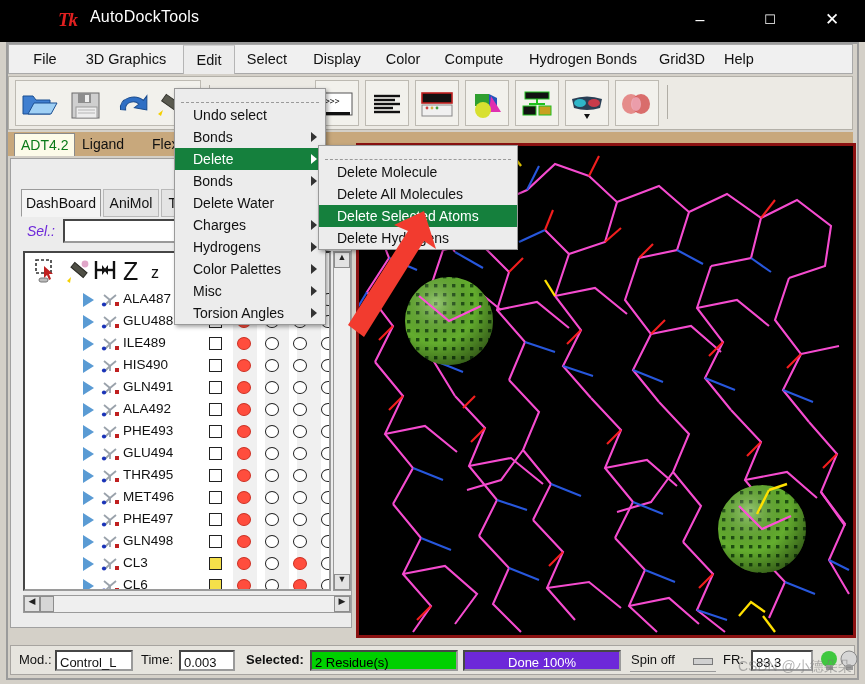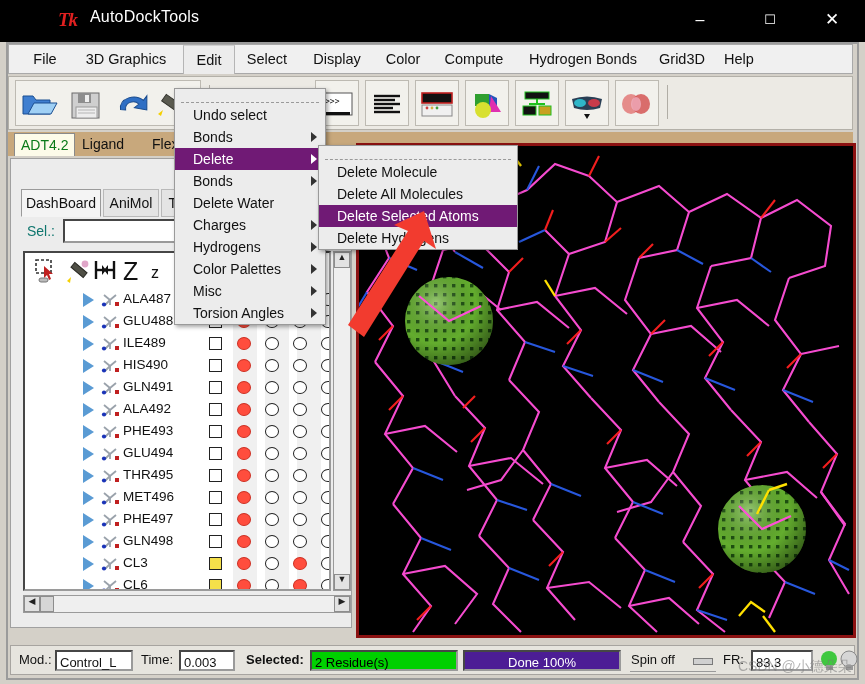--- a/index.html
+++ b/index.html
@@ -37,21 +37,21 @@
   .adttab{position:absolute;top:1px;height:22px;line-height:22px;font-size:14px;color:#111;cursor:default;}
   .adttab.sel{background:#fdfbe9;border:1px solid #8a8a8a;border-bottom:none;color:#0a7a18;padding:0 6px;}
 
   
   .lpanel{position:absolute;left:10px;top:158px;width:342px;height:470px;background:#ececec;
     border:1px solid #a0a0a0;box-sizing:border-box;padding-left:16px;}
   .ptab{position:absolute;top:30px;height:26px;line-height:26px;font-size:14px;color:#111;
     background:#ececec;cursor:default;text-align:center;}
   .ptab.sel{background:#f4f4f4;border:1px solid #9a9a9a;border-bottom:1px solid #f4f4f4;}
   .ptab.un{border:1px solid #b9b9b9;background:#e4e4e4;}
-  .sel-label{position:absolute;left:16px;top:64px;font-size:14px;color:#0f766e;}
+  .sel-label{position:absolute;left:16px;top:64px;font-size:14px;color:#6d28d9;font-style:italic;}
   .sel-input{position:absolute;left:52px;top:60px;width:268px;height:24px;background:#fff;
     border:2px inset #9a9a9a;box-sizing:border-box;}
 
   .listbox{position:absolute;left:12px;top:92px;width:308px;height:340px;background:#fff;
     border:2px inset #9a9a9a;box-sizing:border-box;overflow:hidden;}
   .colhdr{position:absolute;left:0;top:0;width:100%;height:36px;}
   .stripe{position:absolute;top:36px;width:24px;height:304px;background:#f0f0f0;}
 
   .row{position:absolute;left:0;width:100%;height:22px;}
   .row .tri{position:absolute;left:58px;top:4px;width:0;height:0;
@@ -74,28 +74,28 @@
     border:3px solid #8b1111;box-sizing:border-box;overflow:hidden;}
   .viewport svg{display:block;}
 
   
   .statusbar{position:absolute;left:10px;top:645px;width:845px;height:30px;background:#e6e4de;
     border:1px solid #a7a4a0;box-sizing:border-box;}
   .st{position:absolute;top:6px;font-size:13px;color:#111;white-space:nowrap;}
   .stfield{position:absolute;top:4px;height:21px;line-height:21px;background:#fff;
     border:2px inset #9a9a9a;box-sizing:border-box;font-size:13px;padding-left:3px;color:#111;}
   .stgreen{background:#00d000;color:#000;}
-  .stblue{background:#4c1d95;color:#fff;text-align:center;padding-left:0;}
+  .stblue{background:#6d28d9;color:#fff;text-align:center;padding-left:0;}
 
   
   .menu{position:absolute;background:#ececec;border:1px solid #9a9a9a;
     box-shadow:2px 2px 4px rgba(0,0,0,.35);box-sizing:border-box;z-index:60;}
   .mrow{position:relative;height:22px;line-height:22px;font-size:14px;color:#111;
     padding-left:18px;white-space:nowrap;cursor:default;}
-  .mrow.hl{background:#701a75;color:#fff;}
+  .mrow.hl{background:#15803d;color:#fff;}
   .mrow .arr{position:absolute;right:8px;top:6px;width:0;height:0;
     border-top:5px solid transparent;border-bottom:5px solid transparent;border-left:6px solid #333;}
   .mrow.hl .arr{border-left-color:#fff;}
   .tearoff{height:11px;border-bottom:1px dashed #9a9a9a;margin:2px 6px 1px 6px;}
 
   .arrowpt{position:absolute;z-index:70;}
   .wmark{position:absolute;left:726px;top:658px;font-size:14px;color:rgba(120,120,120,.55);z-index:65;margin-left:12px;}
 </style>
 </head>
 <body>

